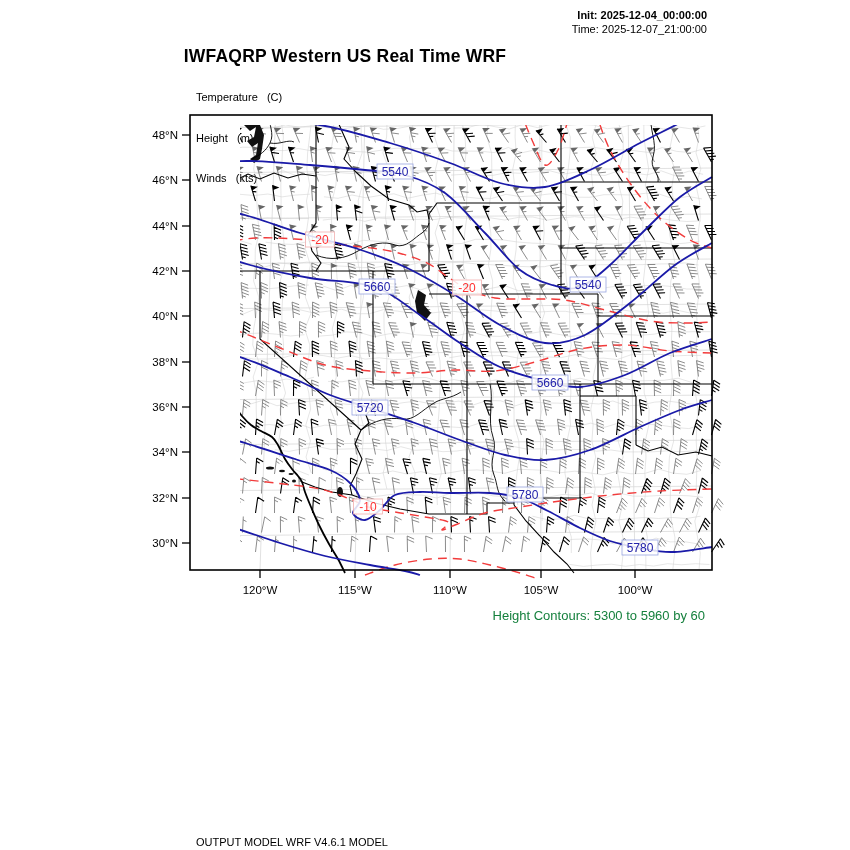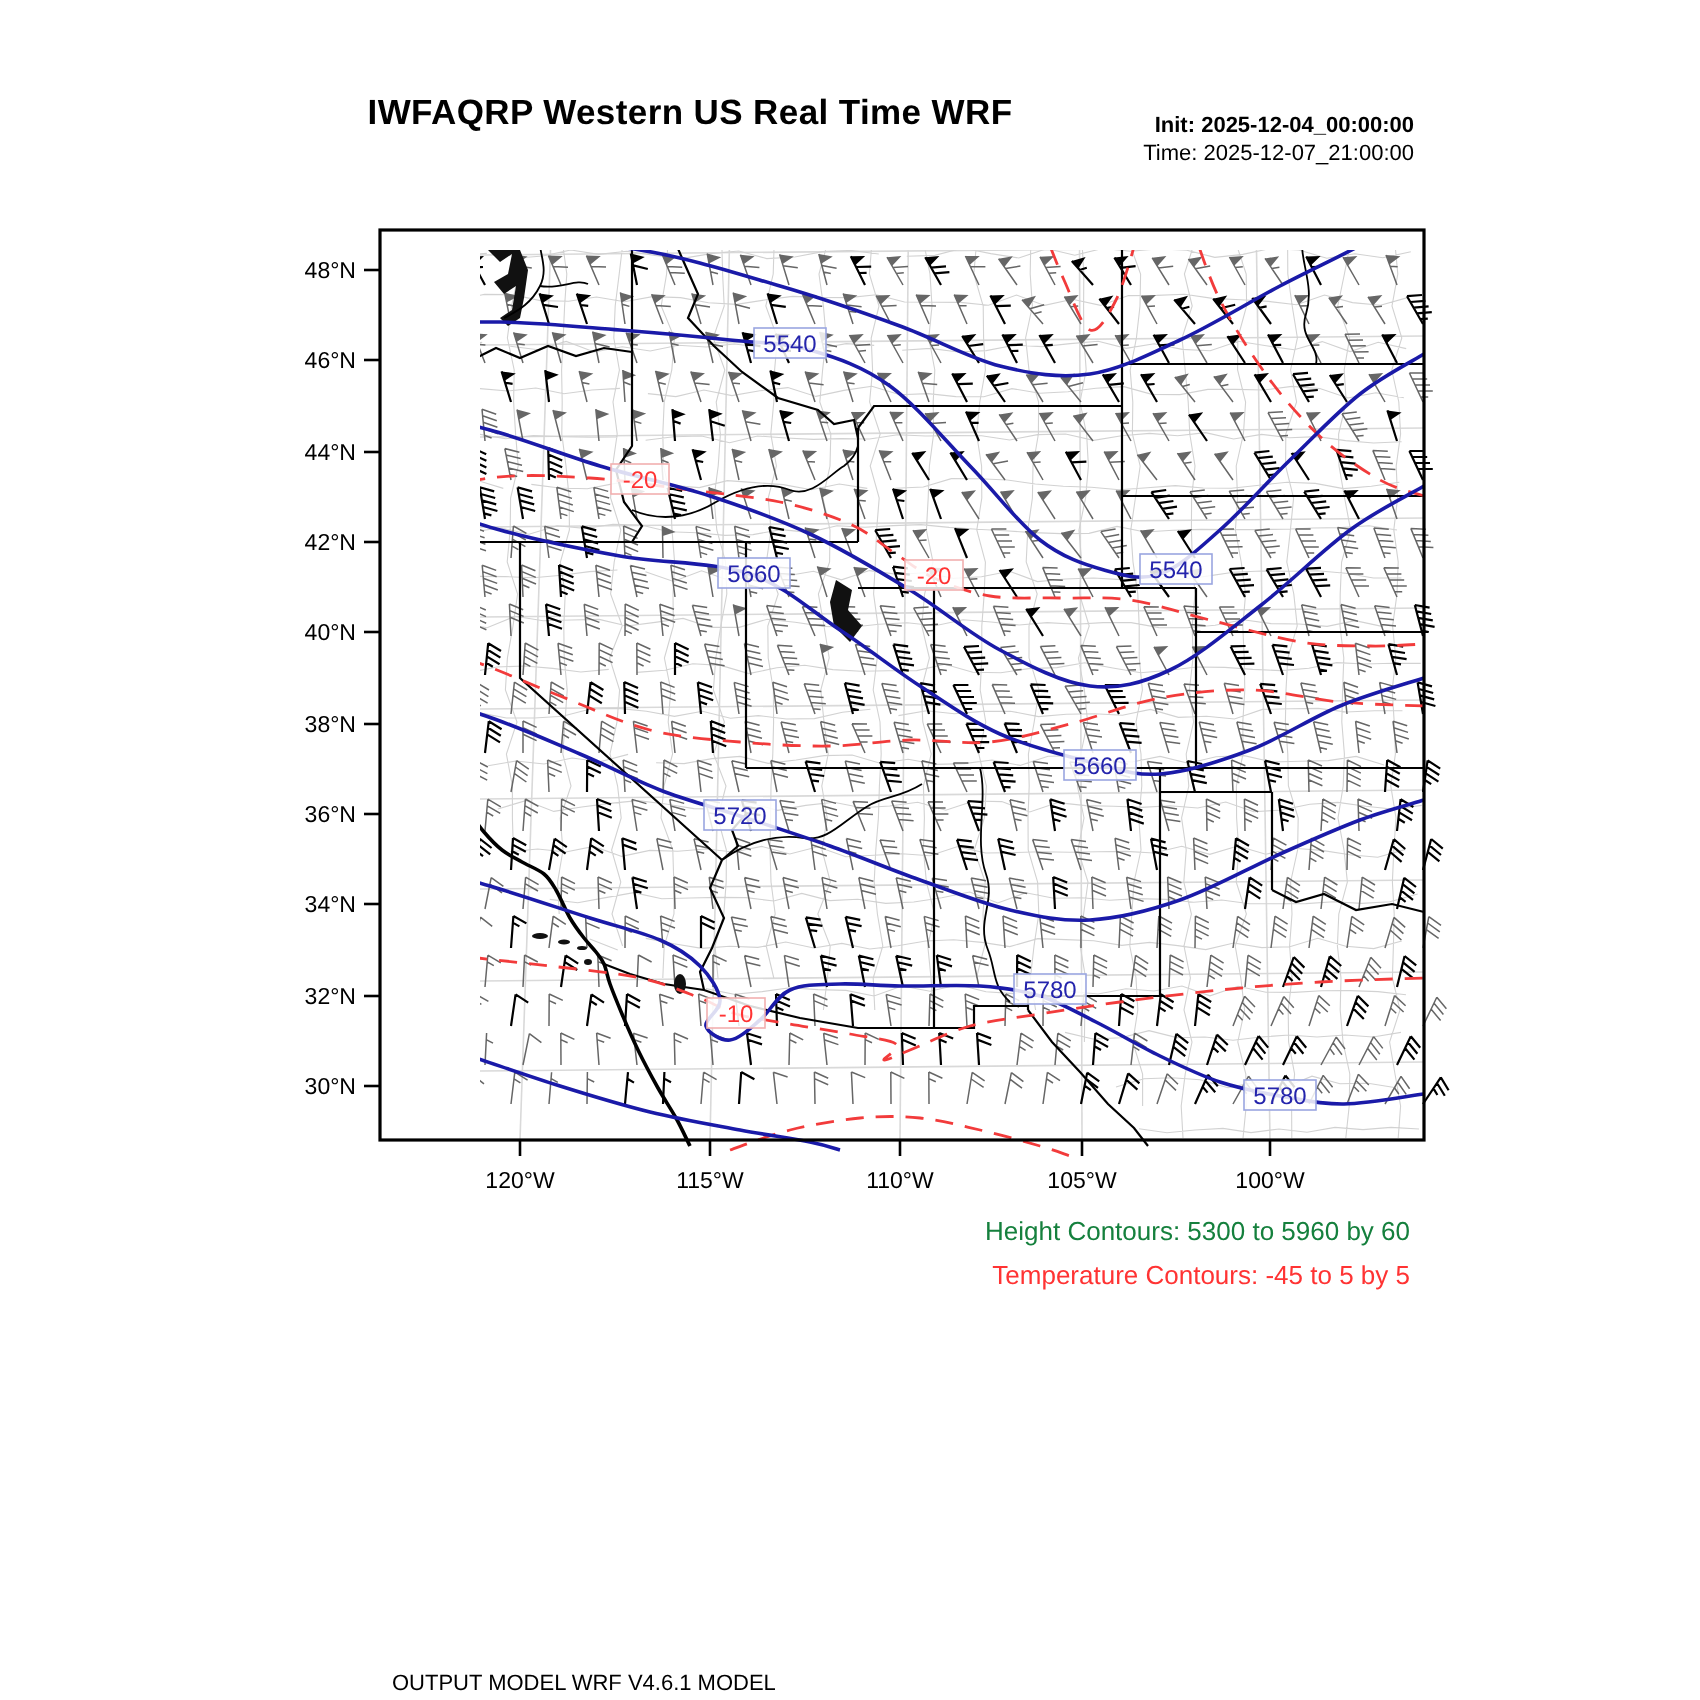--- a/index.html
+++ b/index.html
@@ -1,40 +1,45 @@
 <!DOCTYPE html>
 <html><head>
 <meta charset="utf-8">
 <style>
   html,body{margin:0;padding:0;background:#ffffff;}
   #page{position:relative;width:850px;height:850px;background:#fff;overflow:hidden;
         font-family:"Liberation Sans","DejaVu Sans",sans-serif;color:#000;}
   .title{position:absolute;left:150px;top:6px;width:390px;text-align:center;
          font-size:17.5px;font-weight:bold;letter-spacing:0.2px;margin-top:40px;}
   .initvalid{position:absolute;right:143px;top:8px;text-align:right;font-size:11px;line-height:14px;}
-  .initline{font-weight:bold;margin-top:48px;}
+  .initline{font-weight:bold;}
   .legend{position:absolute;left:196px;top:64px;font-size:11px;line-height:13.5px;white-space:pre;}
   .annot{position:absolute;right:145px;text-align:right;font-size:13px;}
   .annot-height{top:608px;}
   .annot-temp{top:630px;}
   .footer{position:absolute;left:196px;top:806px;font-size:11px;line-height:14.5px;white-space:pre;}
   svg text{font-family:"Liberation Sans","DejaVu Sans",sans-serif;}
 </style>
 </head>
 <body>
 
 <div id="page">
 
   <div class="title">IWFAQRP Western US Real Time WRF</div>
 
   <div class="initvalid">
     <div class="initline"><span>Init:</span> <span>2025-12-04_00:00:00</span></div>
     <div><span>Time:</span> <span>2025-12-07_21:00:00</span></div>
   </div>
 
+  <div class="legend">
+    <div>Temperature   (C)</div>
+    <div>Height   (m)</div>
+    <div>Winds   (kts)</div>
+  </div>
 
   <svg id="mapsvg" width="620" height="505" viewBox="0 0 620 505" style="position:absolute;left:140px;top:105px;">
       <defs>
         <clipPath id="mapclip">
           <rect x="50" y="10" width="522" height="455"></rect>
         </clipPath>
       </defs>
       <g clip-path="url(#mapclip)" transform="translate(50,10)">
         <g stroke="#d9d9d9" stroke-width="0.8" fill="none">
           <line x1="85.6" y1="0" x2="70" y2="455"></line>
@@ -171,19 +176,18 @@
         <line x1="310" y1="465" x2="310" y2="473" stroke="#000" stroke-width="1.3"></line>
         <text x="310" y="489" text-anchor="middle" font-size="11.5" fill="#000">110°W</text>
         <line x1="401" y1="465" x2="401" y2="473" stroke="#000" stroke-width="1.3"></line>
         <text x="401" y="489" text-anchor="middle" font-size="11.5" fill="#000">105°W</text>
         <line x1="495" y1="465" x2="495" y2="473" stroke="#000" stroke-width="1.3"></line>
         <text x="495" y="489" text-anchor="middle" font-size="11.5" fill="#000">100°W</text>
       </g>
     </svg>
 
   <div class="annot annot-height" style="color:#15803d;">Height Contours: 5300 to 5960 by 60</div>
-  <div class="annot annot-temp" style="color:#ff3333;">Temperature Contours: -45 to 5 by 5</div>
 
   <div class="footer">
     <div>OUTPUT MODEL WRF V4.6.1 MODEL</div>
     
   </div>
 </div>
 
 </body></html>

